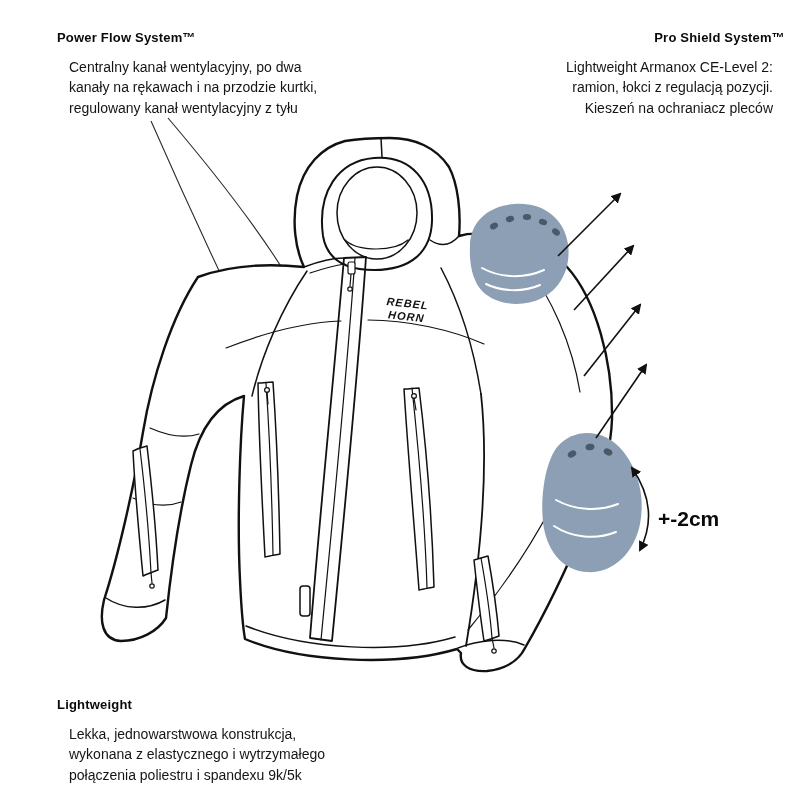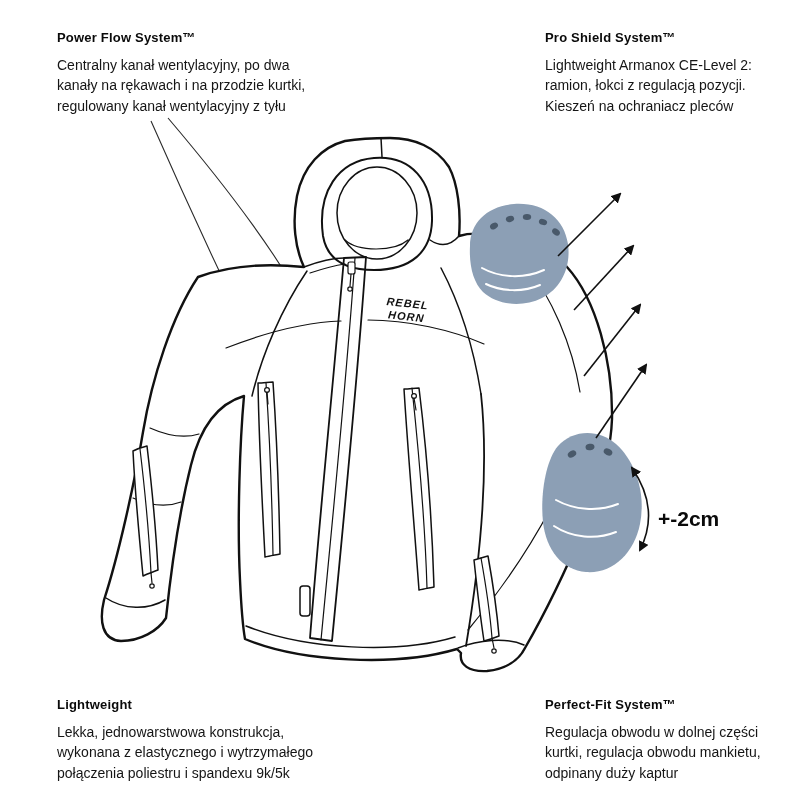--- a/index.html
+++ b/index.html
@@ -1,23 +1,23 @@
 <!DOCTYPE html>
 <html><head>
 <meta charset="utf-8">
 <style>
   html,body{margin:0;padding:0;background:#fff;}
   .canvas{position:relative;width:800px;height:800px;background:#fff;overflow:hidden;
           font-family:"Liberation Sans",sans-serif;color:#111;}
   .canvas svg{position:absolute;left:0;top:0;}
   .feature{position:absolute;}
   .feature h2{font-size:13px;font-weight:700;margin:0 0 10px 0;letter-spacing:.2px;color:#0a0a0a;}
-  .feature p{font-size:14px;line-height:1.45;margin:0;color:#151515;}
+  .feature p{font-size:14px;line-height:1.45;margin:12px;color:#151515;}
   .tl{left:57px;top:30px;width:275px;}
-  .tr{left:545px;top:30px;width:240px;}
+  .tr{left:545px;top:30px;width:240px;text-align:right;}
   .bl{left:57px;top:697px;width:285px;}
   .br{left:545px;top:697px;width:250px;}
   .ln{fill:none;stroke:#111;stroke-linecap:round;stroke-linejoin:round;}
   .w24{stroke-width:2.4;} .w20{stroke-width:2;} .w18{stroke-width:1.8;}
   .w15{stroke-width:1.5;} .w12{stroke-width:1.2;}
   .fw{fill:#ffffff;}
   .leader{fill:none;stroke:#2a2a2a;stroke-width:1.1;}
   .arrow{fill:none;stroke:#111;stroke-width:1.6;}
   .padline{fill:none;stroke:#fff;stroke-width:2;stroke-linecap:round;}
   svg text{font-family:"Liberation Sans",sans-serif;}
@@ -185,18 +185,14 @@
   <div class="feature tr">
     <h2>Pro Shield System™</h2>
     <p>Lightweight Armanox CE-Level 2: ramion, łokci z regulacją pozycji. Kieszeń na ochraniacz pleców</p>
   </div>
 
   <div class="feature bl">
     <h2>Lightweight</h2>
     <p>Lekka, jednowarstwowa konstrukcja, wykonana z elastycznego i wytrzymałego połączenia poliestru i spandexu 9k/5k</p>
   </div>
 
-  <div class="feature br">
-    <h2>Perfect-Fit System™</h2>
-    <p>Regulacja obwodu w dolnej części kurtki, regulacja obwodu mankietu, odpinany duży kaptur</p>
-  </div>
 
 </div>
 
 </body></html>

